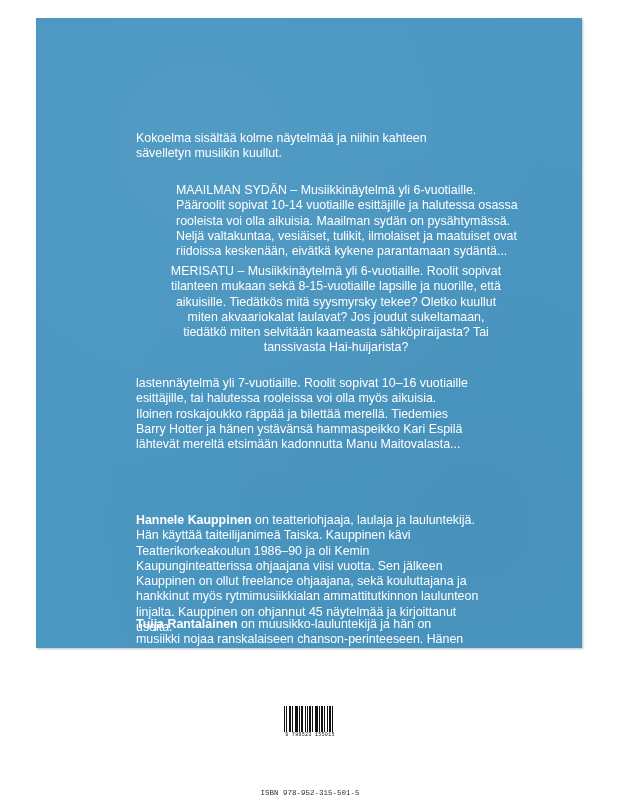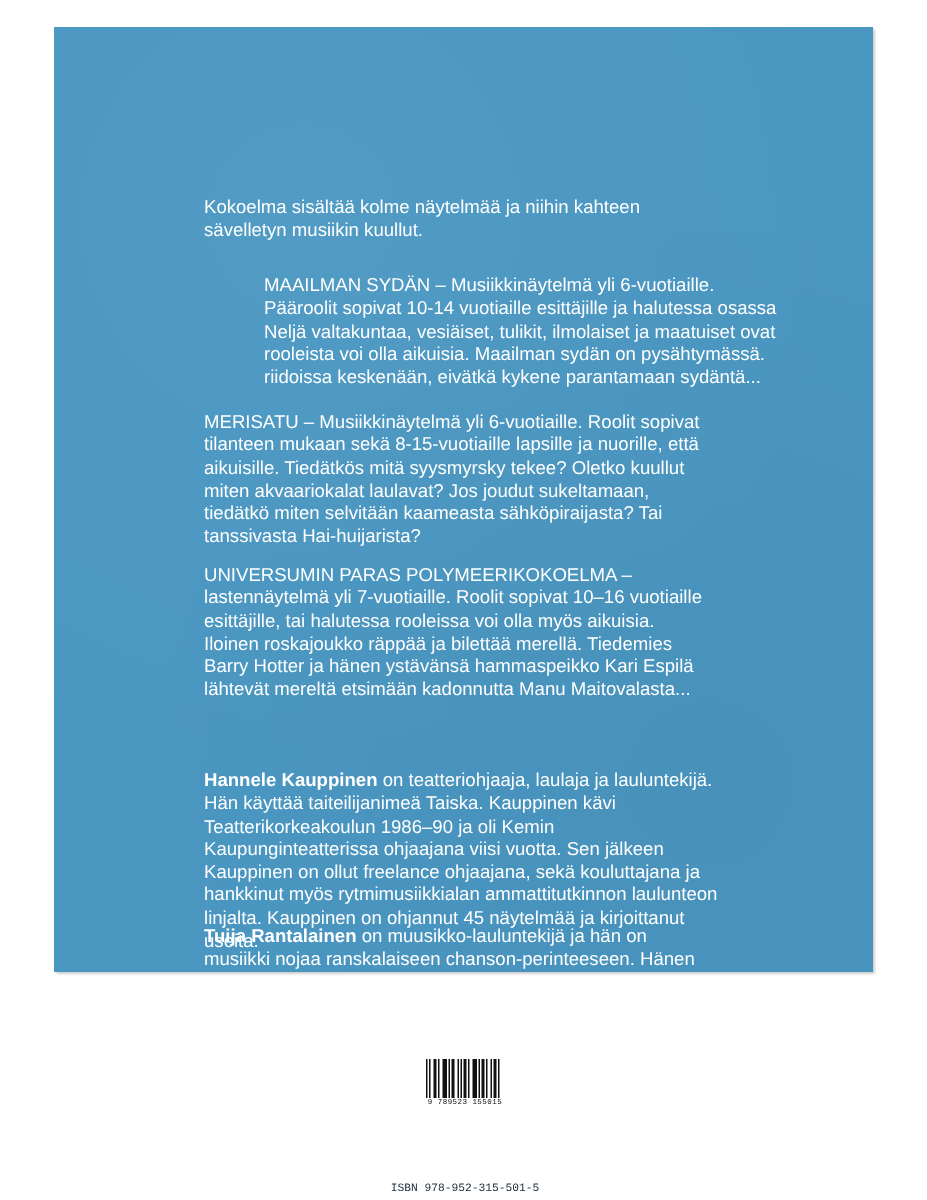--- a/index.html
+++ b/index.html
@@ -15,21 +15,21 @@
       box-shadow: 1px 1px 2px rgba(0,0,0,0.25);
     }
     .text {
       position:absolute; left:100px; width:400px;
       color:#ffffff; font-size:12.4px; line-height:15.3px; letter-spacing:0;
     }
     .text p { margin:0; }
     .text b { font-weight:bold; }
     #intro { top:113px; }
     #p1 { top:165px;margin-left:40px; }
-    #p2 { top:256px; }
+    #p2 { top:246px;text-align:center; }
     #p3 { top:358px; }
     #p4 { top:495px; }
     #p5 { top:599px; }
     .barcode {
       position:absolute; left:244px; top:686px; width:60px; height:36px; background:#ffffff;
     }
     .bars {
       position:absolute; left:4px; top:2px; width:52px; height:26px; display:flex; gap:0;
     }
     .bars span { display:block; height:100%; background:#111; }
@@ -48,36 +48,35 @@
 <div class="cover">
 
   <div class="text" id="intro">
     <p>Kokoelma sisältää kolme näytelmää ja niihin kahteen</p>
     <p>sävelletyn musiikin kuullut.</p>
   </div>
 
   <div class="text" id="p1">
     <p>MAAILMAN SYDÄN – Musiikkinäytelmä yli 6-vuotiaille.</p>
     <p>Pääroolit sopivat 10-14 vuotiaille esittäjille ja halutessa osassa</p>
+    <p>rooleista voi olla aikuisia.   Maailman sydän on pysähtymässä.</p>
     <p>Neljä valtakuntaa, vesiäiset, tulikit, ilmolaiset ja maatuiset ovat</p>
-    <p>rooleista voi olla aikuisia.   Maailman sydän on pysähtymässä.</p>
     <p>riidoissa keskenään, eivätkä kykene parantamaan sydäntä...</p>
   </div>
 
   <div class="text" id="p2">
     <p>MERISATU – Musiikkinäytelmä yli 6-vuotiaille. Roolit sopivat</p>
     <p>tilanteen mukaan sekä 8-15-vuotiaille lapsille ja nuorille, että</p>
     <p>aikuisille.  Tiedätkös mitä syysmyrsky tekee?  Oletko kuullut</p>
     <p>miten akvaariokalat laulavat? Jos joudut sukeltamaan,</p>
     <p>tiedätkö miten selvitään kaameasta sähköpiraijasta? Tai</p>
     <p>tanssivasta Hai-huijarista?</p>
   </div>
 
   <div class="text" id="p3">
-    <p>UNIVERSUMIN PARAS POLYMEERIKOKOELMA –</p>
     <p>lastennäytelmä yli 7-vuotiaille. Roolit sopivat 10–16 vuotiaille</p>
     <p>esittäjille, tai halutessa rooleissa voi olla myös aikuisia.</p>
     <p>Iloinen roskajoukko räppää ja bilettää merellä.  Tiedemies</p>
     <p>Barry Hotter ja hänen ystävänsä hammaspeikko Kari Espilä</p>
     <p>lähtevät mereltä etsimään kadonnutta Manu Maitovalasta...</p>
   </div>
 
   <div class="text" id="p4">
     <p><b>Hannele Kauppinen</b><span> on teatteriohjaaja, laulaja ja lauluntekijä.</span></p>
     <p>Hän käyttää taiteilijanimeä Taiska.  Kauppinen kävi</p>

